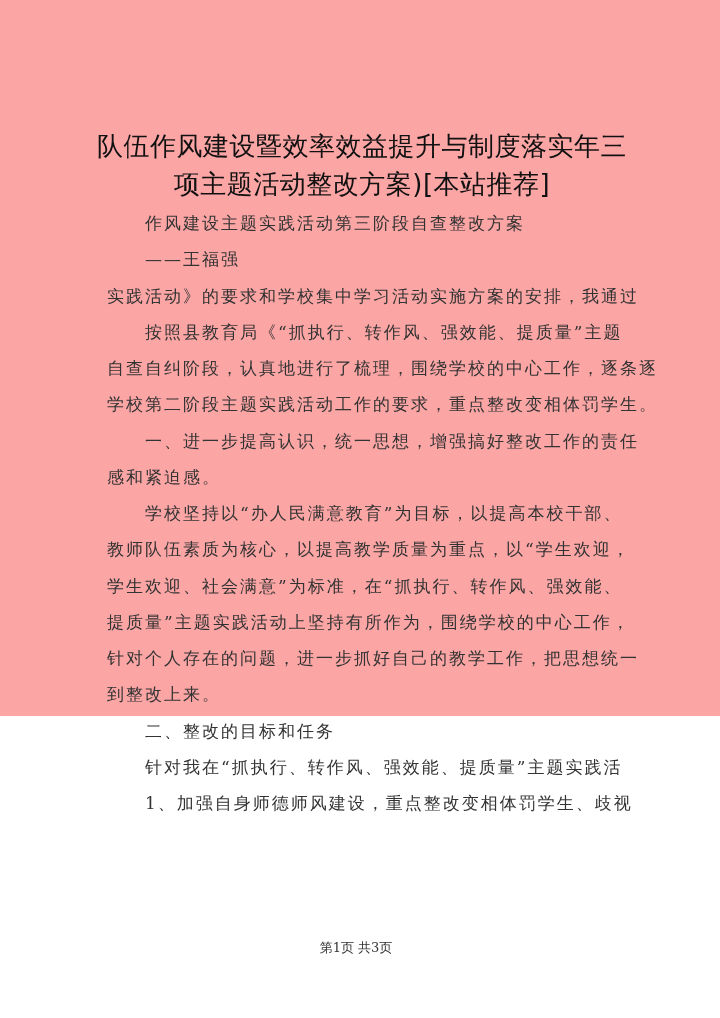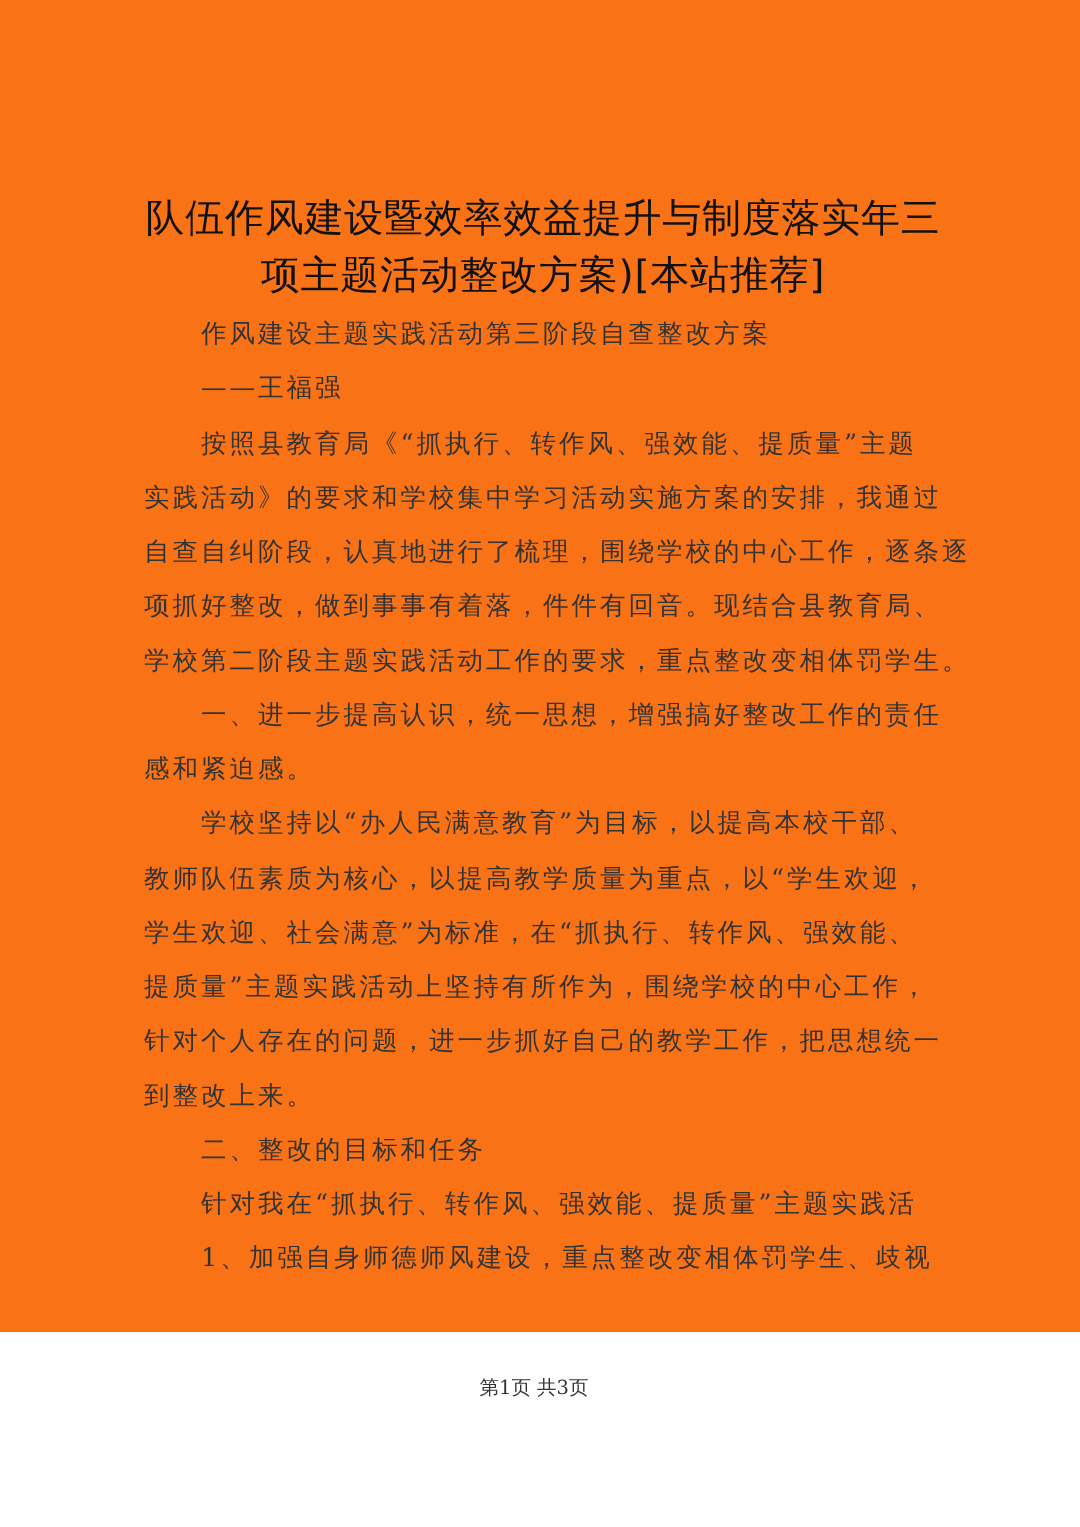--- a/index.html
+++ b/index.html
@@ -11,61 +11,61 @@
       width: 720px;
       height: 1018px;
       position: relative;
       overflow: hidden;
     }
     .page {
       position: absolute;
       left: 0;
       top: 0;
       width: 720px;
-      height: 888px;
-      background: #f97316;
+      height: 716px;
+      background: #fca5a5;
     }
     .title-block {
       position: absolute;
       left: 97px;
       top: 127px;
       width: 530px;
       text-align: center;
       font-family: "DejaVu Sans", sans-serif;
       font-size: 26px;
       letter-spacing: 0.5px;
       line-height: 38px;
       color: #111111;
       font-weight: normal;
     }
     .title-line {
       white-space: nowrap;
     }
     .content {
       position: absolute;
-      left: 96px;
+      left: 107px;
       top: 205px;
       width: 545px;
       font-family: "DejaVu Serif", serif;
       font-size: 17px;
       letter-spacing: 2px;
       line-height: 36.25px;
       color: #333333;
     }
     .line {
       white-space: nowrap;
       height: 36.25px;
     }
     .indent {
       padding-left: 38px;
     }
     .footer {
       position: absolute;
       left: 0;
-      top: 916px;
+      top: 938px;
       width: 712px;
       text-align: center;
       font-family: "DejaVu Serif", serif;
       font-size: 13px;
       line-height: 20px;
       color: #333333;
     }
   </style>
 </head>
 <body>
@@ -75,24 +75,23 @@
   <div class="title-block">
     <div class="title-line">队伍作风建设暨效率效益提升与制度落实年三</div>
     <div class="title-line">项主题活动整改方案)[本站推荐]</div>
   </div>
 
   <div class="content">
     <div class="line indent">作风建设主题实践活动第三阶段自查整改方案</div>
     <div class="line indent">——王福强</div>
 
     <div>
+      <div class="line">实践活动》的要求和学校集中学习活动实施方案的安排，我通过</div>
       <div class="line indent">按照县教育局《“抓执行、转作风、强效能、提质量”主题</div>
-      <div class="line">实践活动》的要求和学校集中学习活动实施方案的安排，我通过</div>
       <div class="line">自查自纠阶段，认真地进行了梳理，围绕学校的中心工作，逐条逐</div>
-      <div class="line">项抓好整改，做到事事有着落，件件有回音。现结合县教育局、</div>
       <div class="line">学校第二阶段主题实践活动工作的要求，重点整改变相体罚学生。</div>
     </div>
 
     <div>
       <div class="line indent">一、进一步提高认识，统一思想，增强搞好整改工作的责任</div>
       <div class="line">感和紧迫感。</div>
     </div>
 
     <div>
       <div class="line indent">学校坚持以“办人民满意教育”为目标，以提高本校干部、</div>

